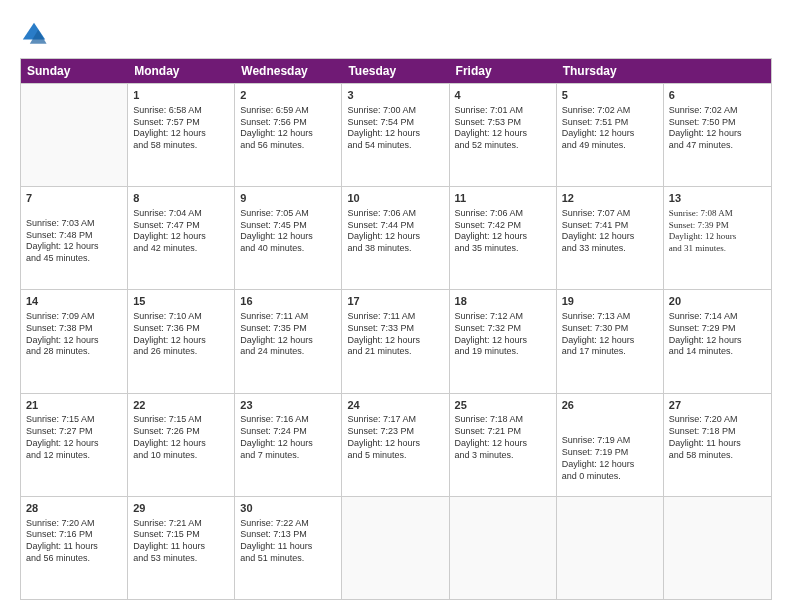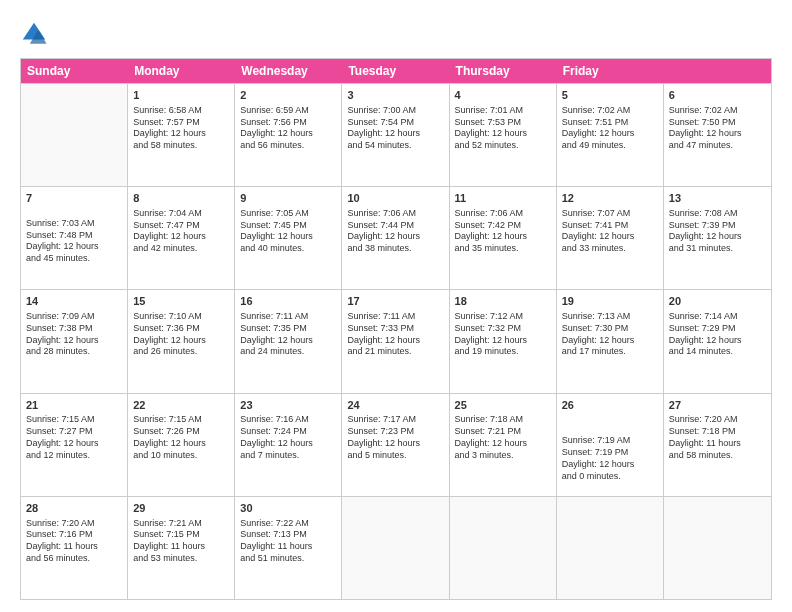--- a/index.html
+++ b/index.html
@@ -56,21 +56,21 @@
     }
     .calendar {
       flex: 1;
       border: 1px solid #ccc;
       display: flex;
       flex-direction: column;
     }
     .cal-header {
       display: grid;
       grid-template-columns: repeat(7, 1fr);
-      background: #ec4899;
+      background: #701a75;
     }
     .cal-header-cell {
       color: #fff;
       font-size: 12px;
       font-weight: bold;
       padding: 5px 6px;
       text-align: left;
     }
     .cal-body {
       flex: 1;
@@ -133,22 +133,22 @@
       <h2></h2>
     </div>
   </div>
 
   <div class="calendar">
     <div class="cal-header">
     <div class="cal-header-cell">Sunday</div>
         <div class="cal-header-cell">Monday</div>
         <div class="cal-header-cell">Wednesday</div>
         <div class="cal-header-cell">Tuesday</div>
+        <div class="cal-header-cell">Friday</div>
         <div class="cal-header-cell">Thursday</div>
-        <div class="cal-header-cell">Friday</div>
       </div>
     <div class="cal-body">
     <div class="cal-row">
           <div class="cal-cell empty"></div>
           <div class="cal-cell">
             <span class="day-num">1</span>
             <div class="info" style="white-space: pre-line;">Sunrise: 6:58 AM
 Sunset: 7:57 PM
 Daylight: 12 hours
 and 58 minutes.</div>
@@ -227,21 +227,21 @@
           </div>
           <div class="cal-cell">
             <span class="day-num">12</span>
             <div class="info" style="white-space: pre-line;">Sunrise: 7:07 AM
 Sunset: 7:41 PM
 Daylight: 12 hours
 and 33 minutes.</div>
           </div>
           <div class="cal-cell">
             <span class="day-num">13</span>
-            <div class="info" style="white-space: pre-line;">Sunrise: 7:08 AM
+            <div class="info" style="white-space: pre-line; font-family: Liberation Serif, serif;">Sunrise: 7:08 AM
 Sunset: 7:39 PM
 Daylight: 12 hours
 and 31 minutes.</div>
           </div>
         </div>
         <div class="cal-row">
           <div class="cal-cell">
             <span class="day-num">14</span>
             <div class="info" style="white-space: pre-line;">Sunrise: 7:09 AM
 Sunset: 7:38 PM

